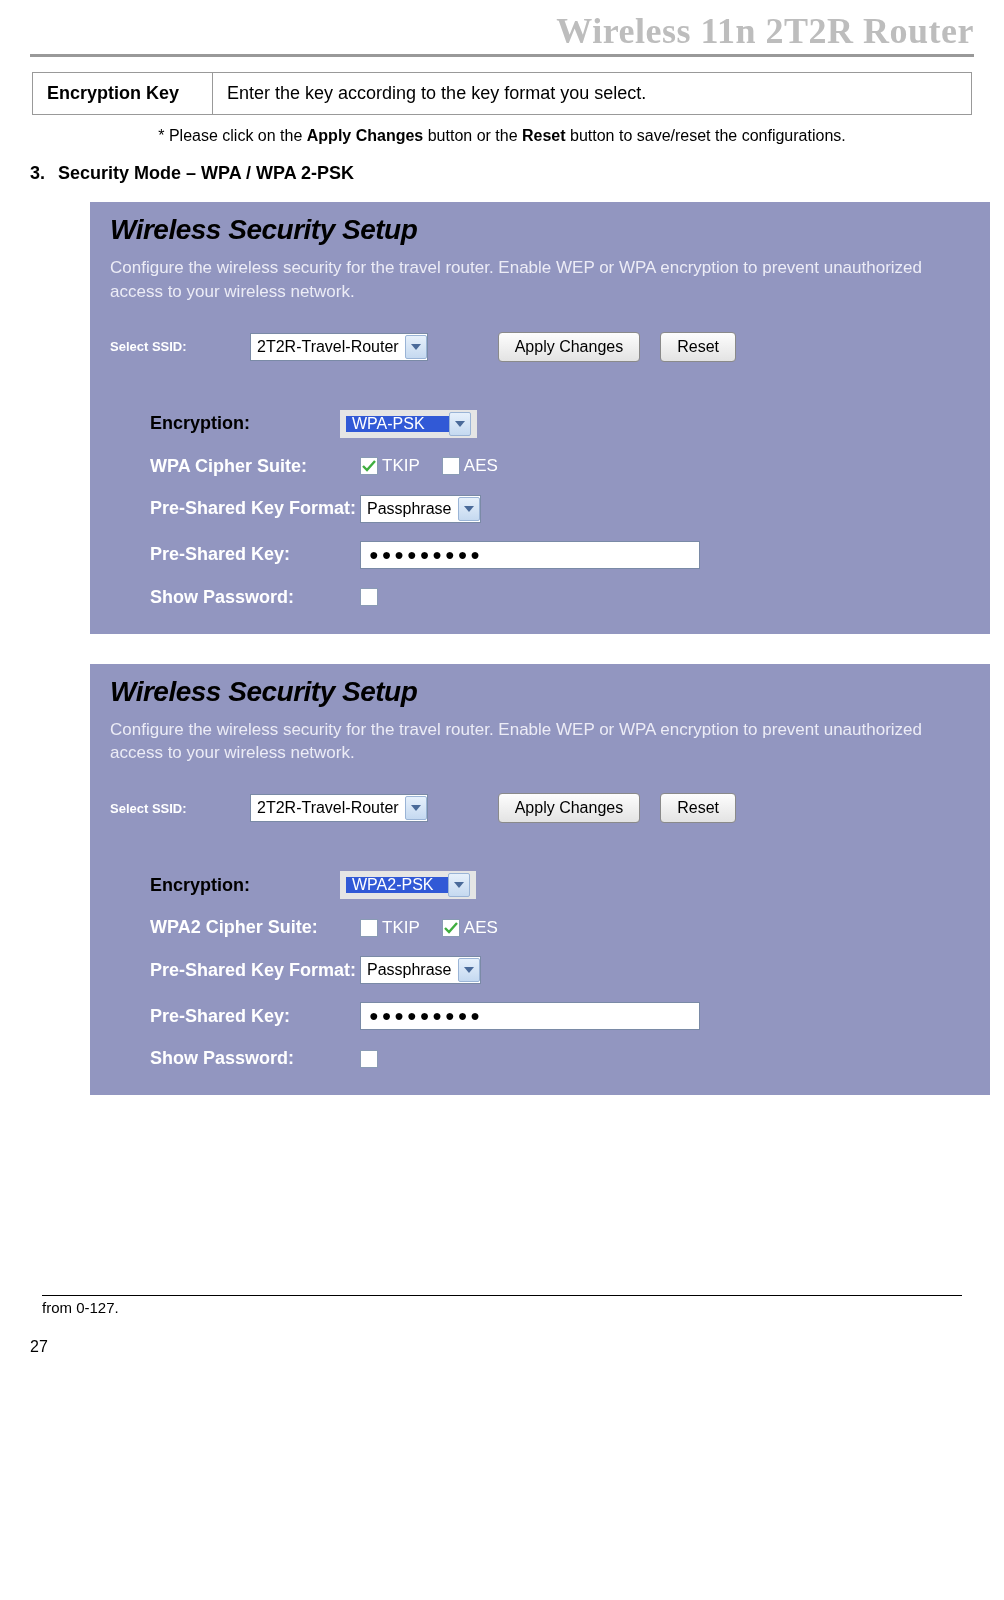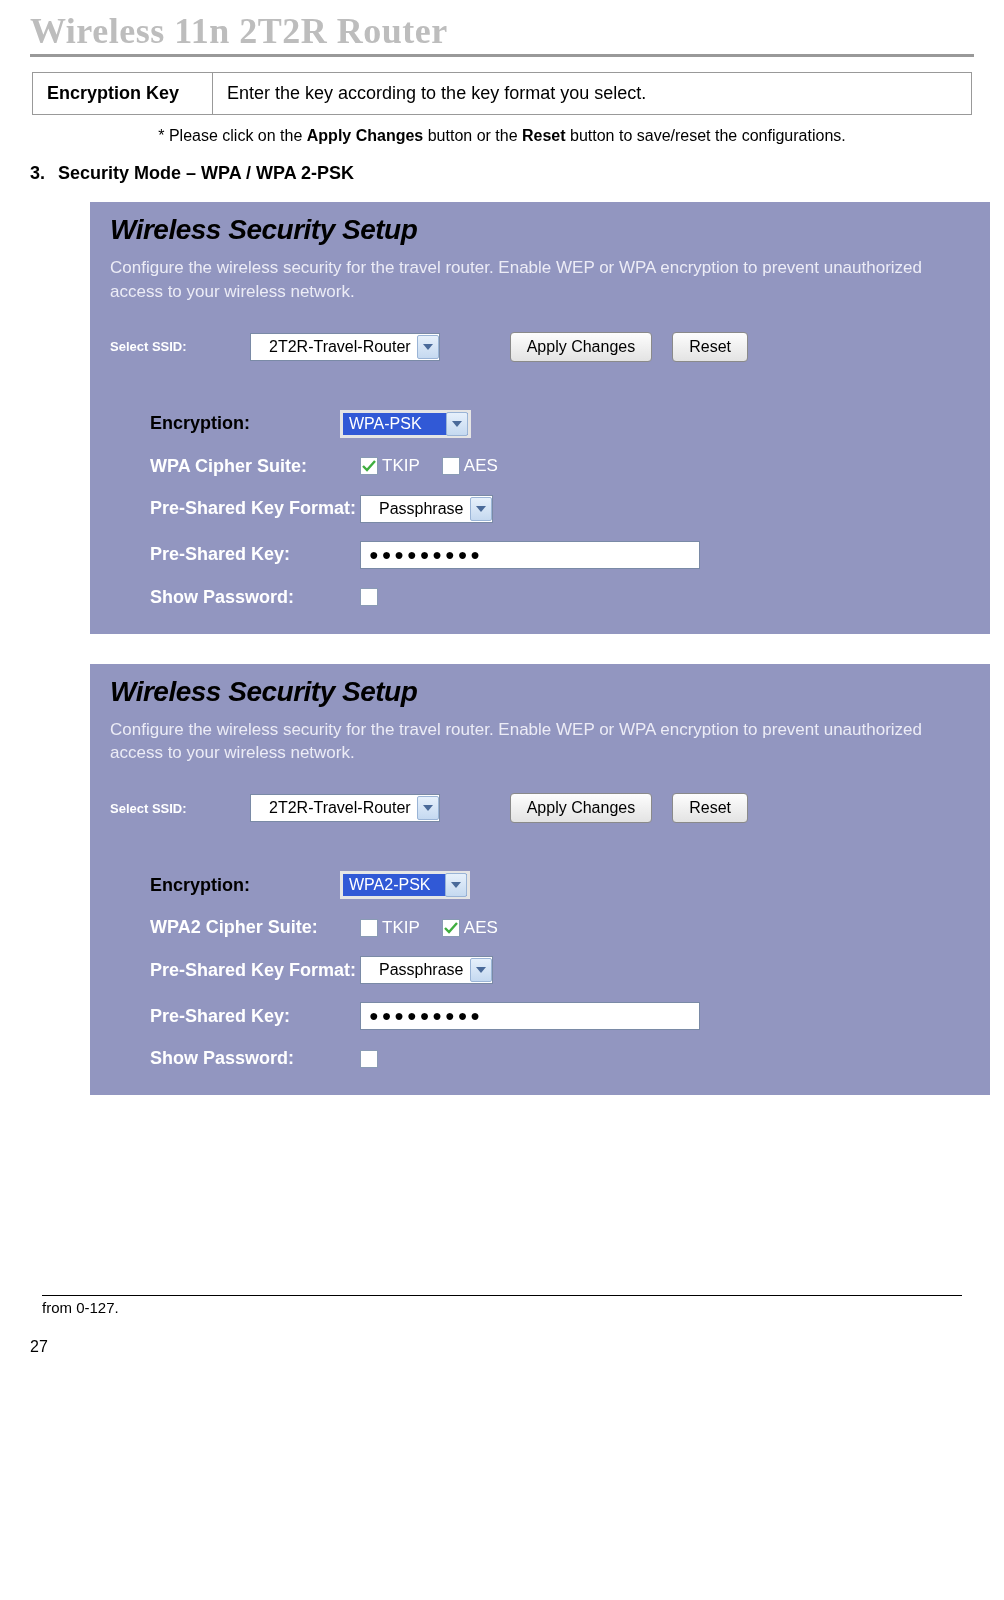--- a/index.html
+++ b/index.html
@@ -1,35 +1,35 @@
 <!DOCTYPE html>
 <html><head>
 <meta charset="utf-8">
 <style>
   * { box-sizing: border-box; margin: 0; padding: 0; }
   body { font-family: Arial, Helvetica, sans-serif; background: #fff; color: #000; width: 1004px; margin: 0 auto; padding: 10px 30px 30px 30px; }
   .page-header { border-bottom: 3px solid #999; padding-bottom: 2px; margin-bottom: 15px; }
-  .page-title { text-align: left; font-size: 36px; font-weight: bold; color: #bdbdbd; font-family: "Times New Roman", serif; letter-spacing: 0.5px; }
+  .page-title { text-align: right; font-size: 36px; font-weight: bold; color: #bdbdbd; font-family: "Times New Roman", serif; letter-spacing: 0.5px; }
   table.defs { width: 940px; border-collapse: collapse; margin: 0 auto 12px auto; }
   table.defs td { border: 1px solid #999; padding: 10px 14px; font-size: 18px; vertical-align: middle; }
   table.defs td.label { width: 180px; font-weight: bold; }
   .note { font-size: 16px; text-align: center; margin: 8px 0 18px 0; }
   .note b { font-weight: bold; }
   .section-heading { font-size: 18px; font-weight: bold; margin-bottom: 18px; }
   .numspan { display: inline-block; width: 28px; }
   .panel-wrap { width: 900px; margin: 0 auto 30px 60px; position: relative; }
   .panel { background: #9296c0; padding: 12px 20px 26px 20px; }
   .panel-title { color: #000000; font-weight: bold; font-size: 28px; font-style: italic; font-family: Verdana, Geneva, sans-serif; letter-spacing: -0.5px; margin-bottom: 10px; }
   .panel-desc { color: #ececf6; font-size: 17px; line-height: 1.4; margin-bottom: 28px; }
   .row { display: flex; align-items: center; margin-bottom: 18px; }
   .row-label { color: #fff; font-weight: bold; font-size: 13px; width: 140px; }
   .row-label-indent { color: #000000; font-weight: bold; font-size: 18px; width: 230px; padding-left: 40px; }
   .row-label-wide { color: #fff; font-weight: bold; font-size: 18px; width: 250px; padding-left: 40px; }
-  .ui-select { background: #fff; border: 1px solid #7a8aa6; height: 28px; display: inline-flex; align-items: center; font-size: 16px; padding: 0 0 0 18px; }
-  .ui-select-highlight { background: #3159d6; color: #fff; border: 3px solid #e5e5e5; height: 28px; display: inline-flex; align-items: center; font-size: 16px; padding: 0 0 0 6px; }
+  .ui-select { background: #fff; border: 1px solid #7a8aa6; height: 28px; display: inline-flex; align-items: center; font-size: 16px; padding: 0 0 0 6px; }
+  .ui-select-highlight { background: #3159d6; color: #fff; border: 6px solid #e5e5e5; height: 28px; display: inline-flex; align-items: center; font-size: 16px; padding: 0 0 0 6px; }
   .ui-select .arrow, .ui-select-highlight .arrow { width: 22px; height: 24px; margin-left: 6px; background: linear-gradient(#e6f0fb, #c5d9f0); border: 1px solid #9ab4d6; border-radius: 2px; display: inline-flex; align-items: center; justify-content: center; }
   .ui-select .arrow svg, .ui-select-highlight .arrow svg { width: 10px; height: 6px; }
   .ui-btn { height: 30px; background: linear-gradient(#fdfdfd, #e3e3e3); border: 1px solid #8a8a8a; border-radius: 4px; font-size: 16px; padding: 0 16px; display: inline-flex; align-items: center; cursor: pointer; }
   .gap { display: inline-block; }
   .ui-check { width: 18px; height: 18px; background: #fff; border: 1px solid #8a9bb5; display: inline-flex; align-items: center; justify-content: center; vertical-align: middle; }
   .ui-check svg { width: 14px; height: 12px; }
   .ck-label { color: #fff; font-size: 17px; margin-left: 4px; margin-right: 22px; }
   .ui-input { background: #fff; border: 1px solid #7a8aa6; height: 28px; font-size: 18px; padding: 0 8px; display: inline-flex; align-items: center; }
   .dots { letter-spacing: 3px; font-size: 16px; font-weight: bold; }
   .footnotes { border-top: 1px solid #000; margin-top: 200px; padding-top: 2px; font-size: 15px; width: 920px; margin-left: auto; margin-right: auto; }

